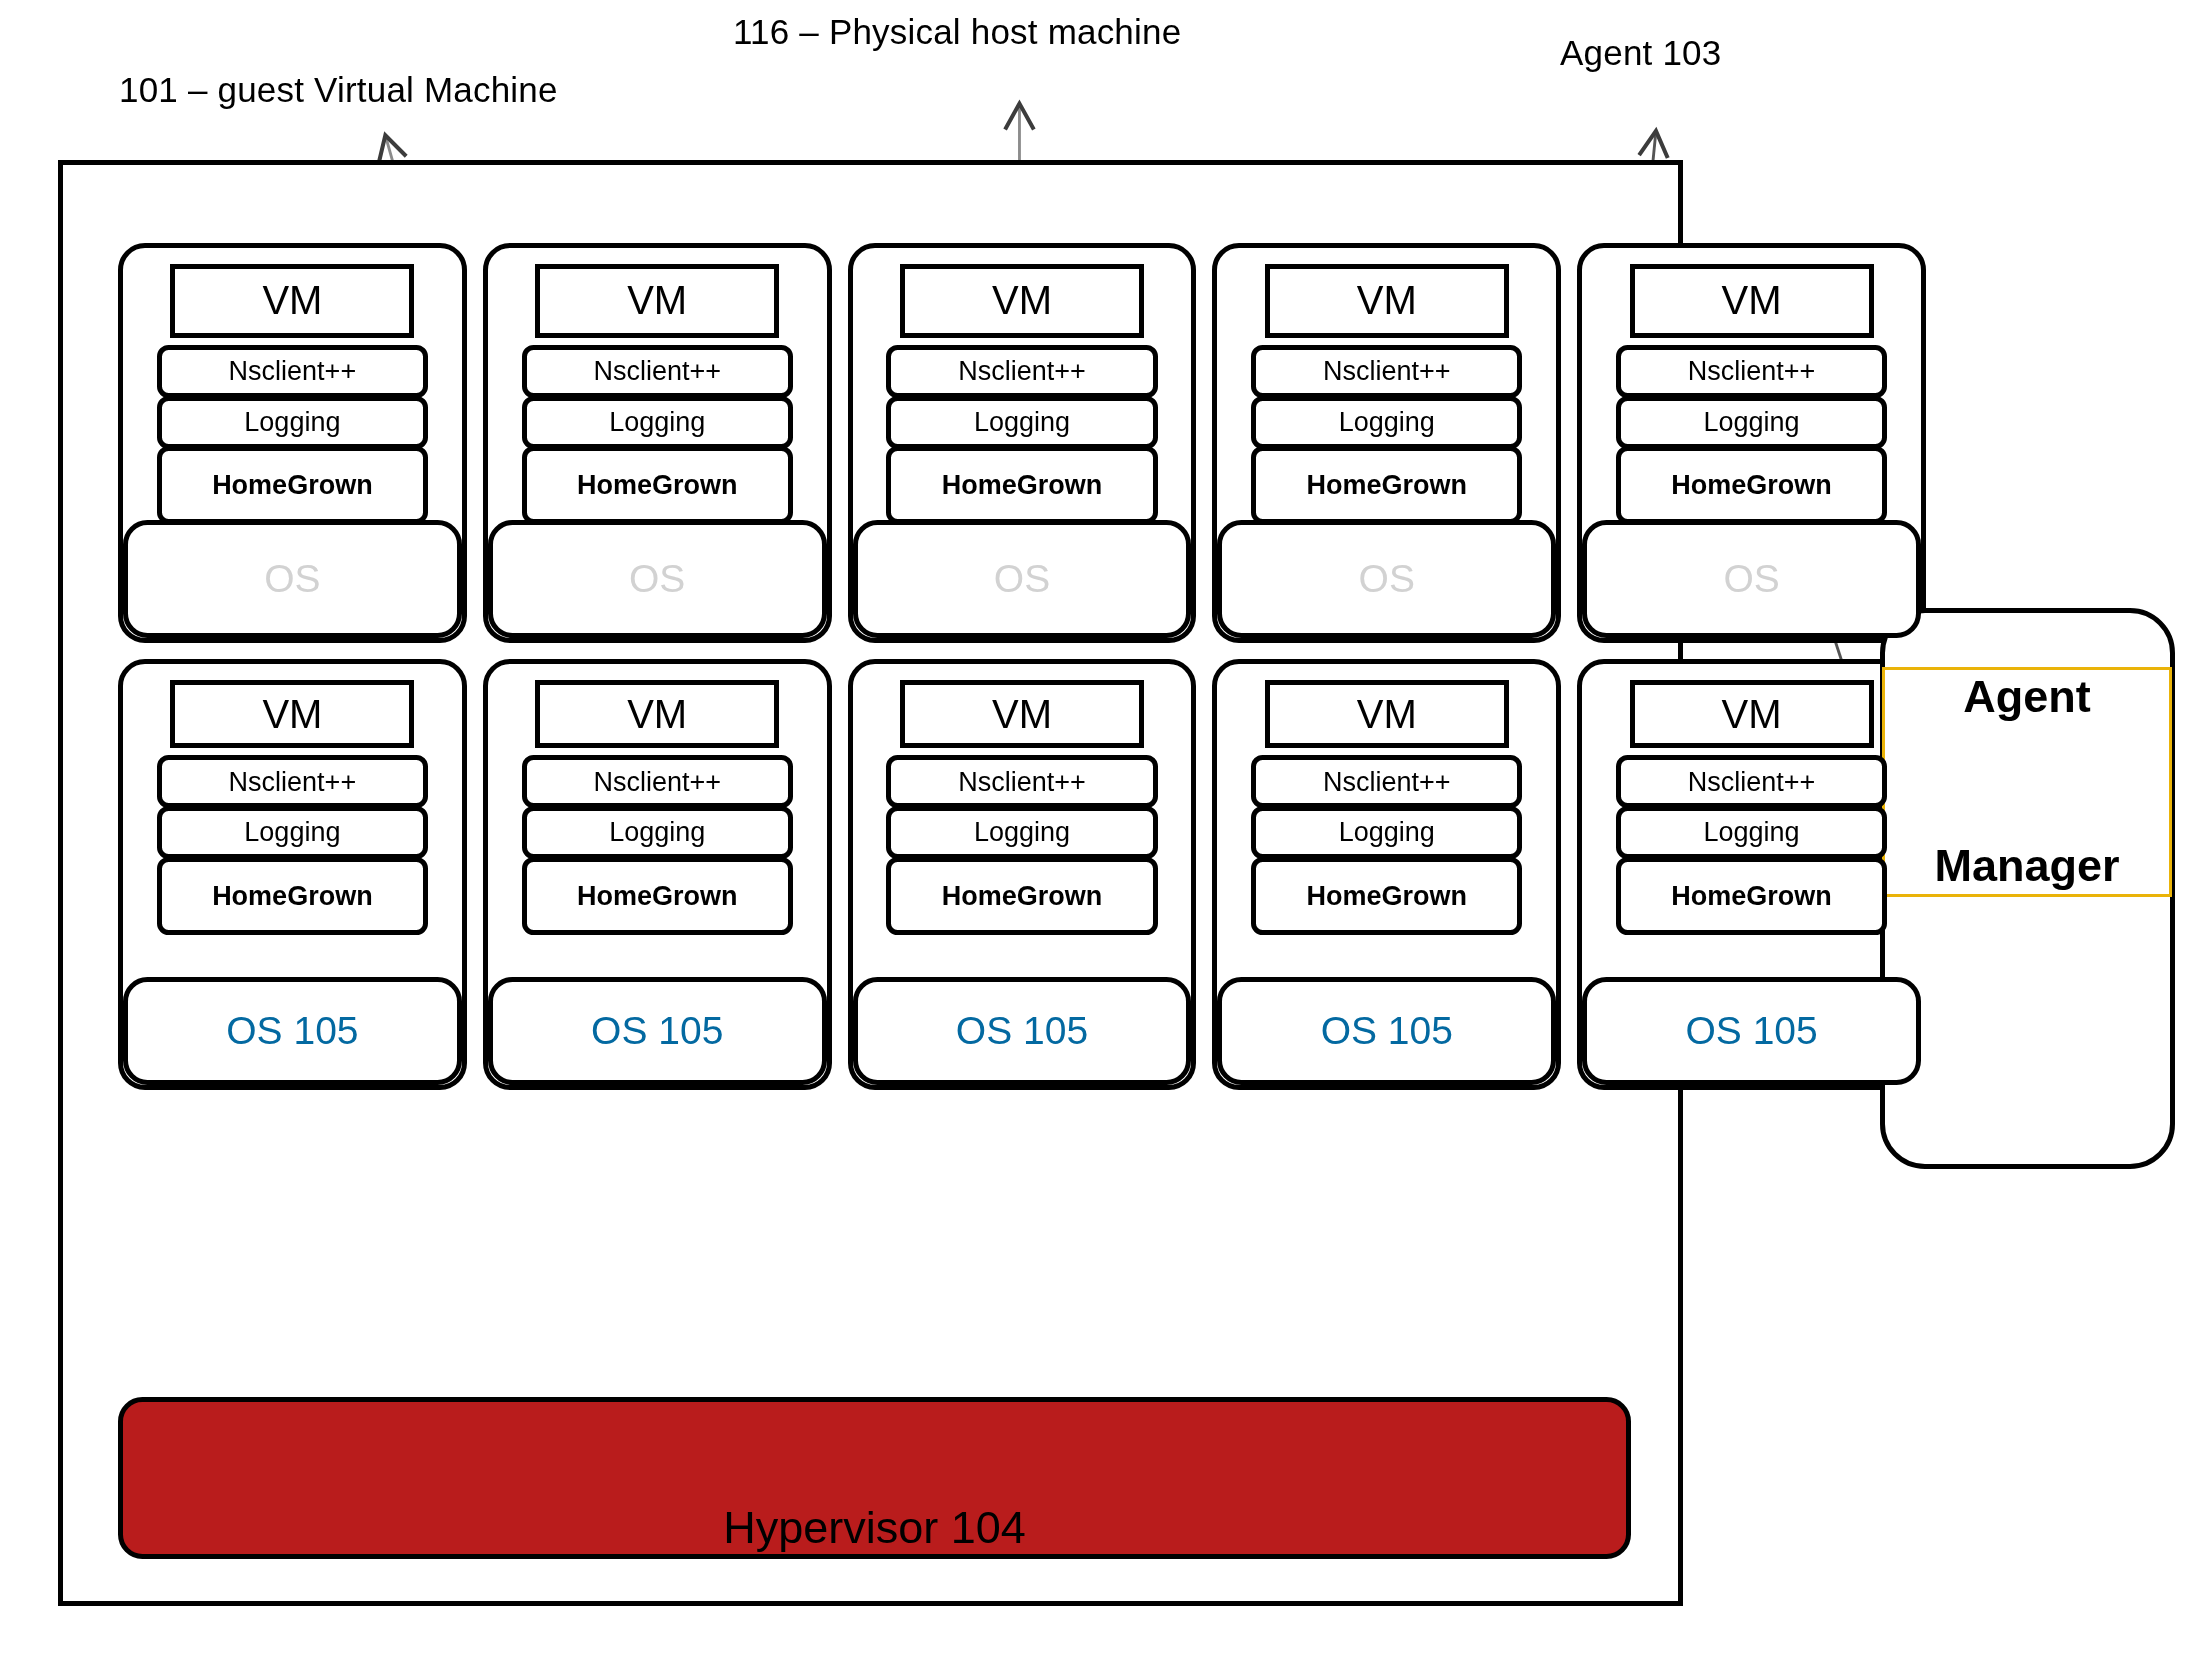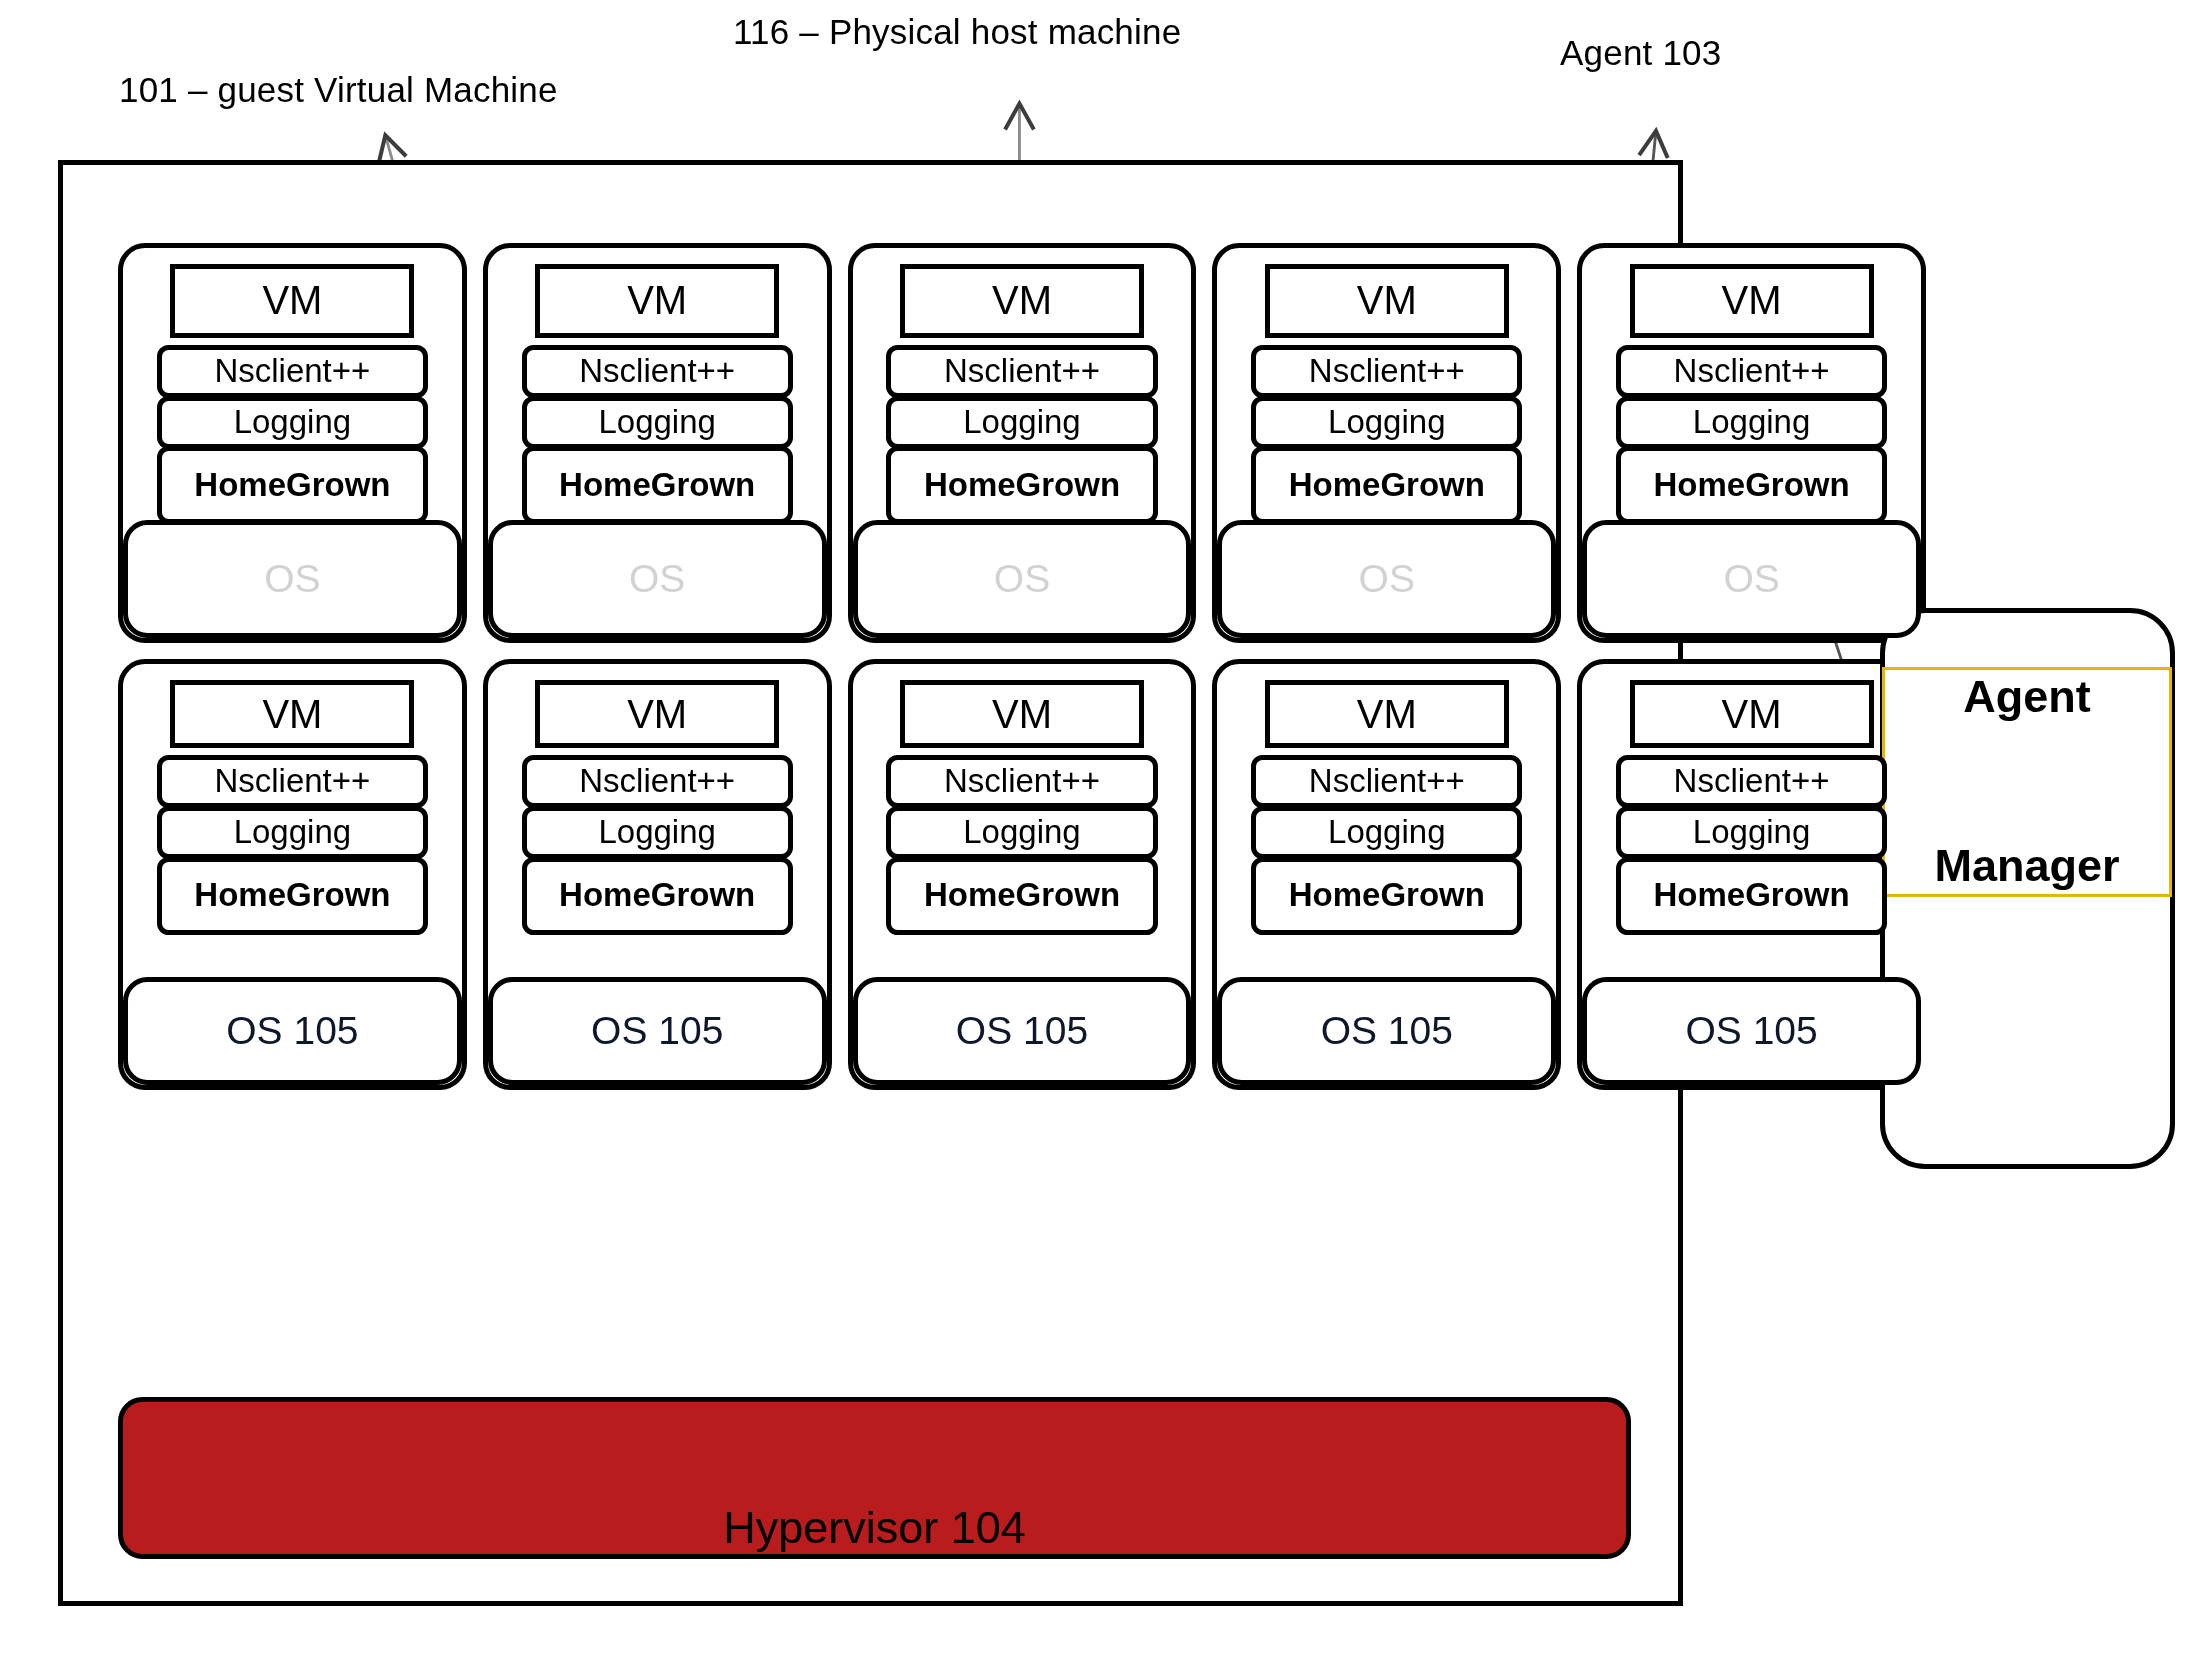--- a/index.html
+++ b/index.html
@@ -106,21 +106,21 @@
   }
   .pill {
     border: 5px solid #000;
     border-radius: 11.5px;
     box-sizing: border-box;
     background: #fff;
     display: flex;
     align-items: center;
     justify-content: center;
     text-align: center;
-    font-size: 33px;
+    font-size: 27px;
     line-height: 1.12;
     margin-bottom: -2.2px;
     position: relative;
     z-index: 2;
   }
   .pill.one-line { height: 53px; }
   .pill.two-line {
     height: 78px;
     padding: 1.4px 0;
     font-weight: bold;
@@ -135,21 +135,21 @@
     background: #fff;
     display: flex;
     align-items: center;
     justify-content: center;
     font-size: 39px;
     margin-top: -2.2px;
     position: relative;
     z-index: 1;
   }
   .vm-card.row1 .os-box { height: 127px; color: #d2d2d2; }
-  .vm-card.row2 .os-box { height: 127px; color: #0f172a; margin-top: 44px; }
+  .vm-card.row2 .os-box { height: 127px; color: #0369a1; margin-top: 44px; }
 
   
   .hypervisor {
     position: absolute;
     left: 55px;
     top: 1232px;
     width: 1513px;
     height: 162px;
     border: 5px solid #000;
     border-radius: 24.4px;

